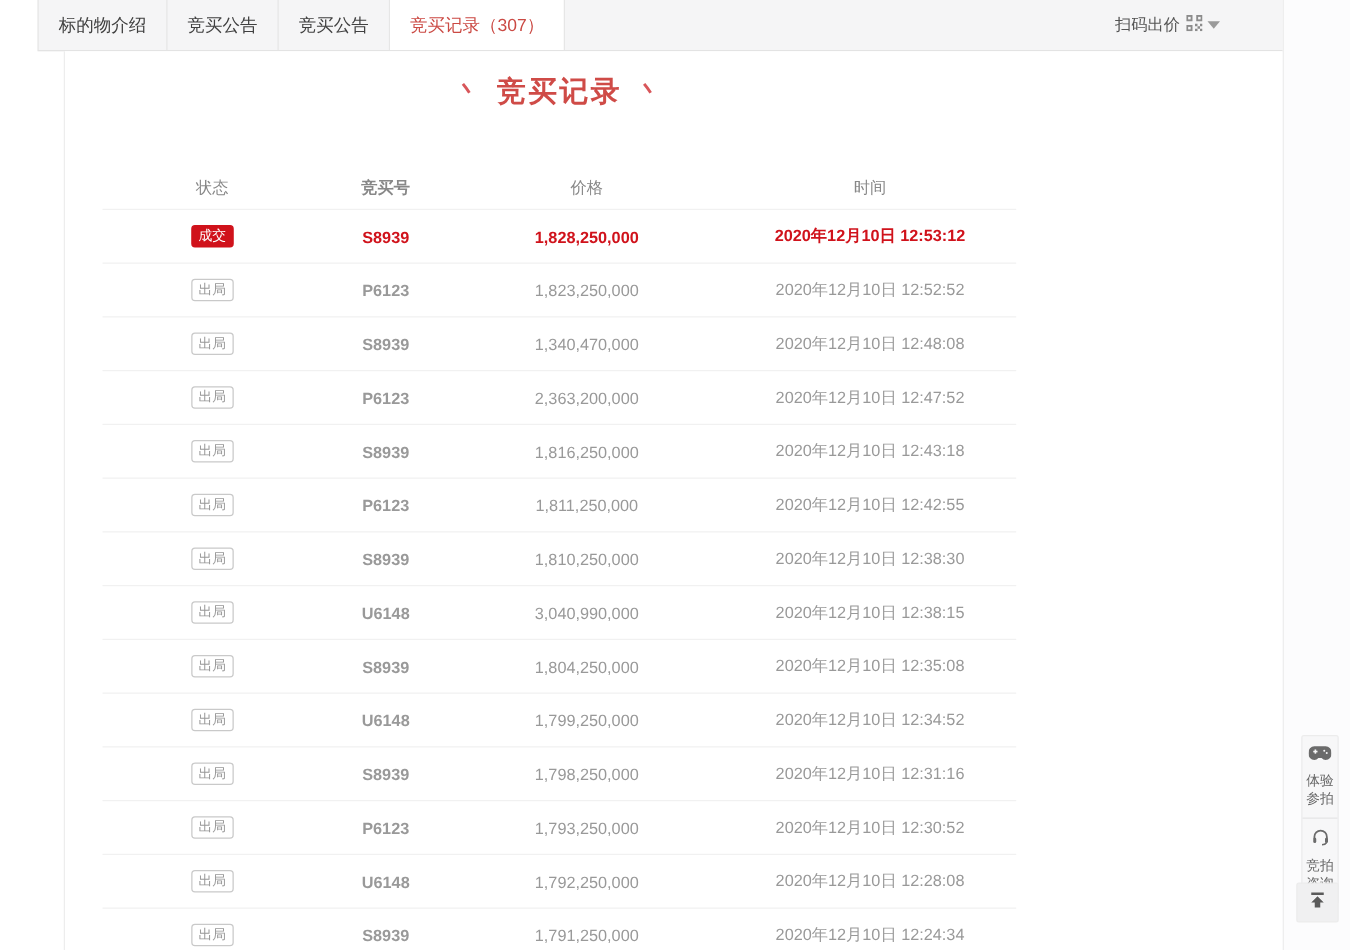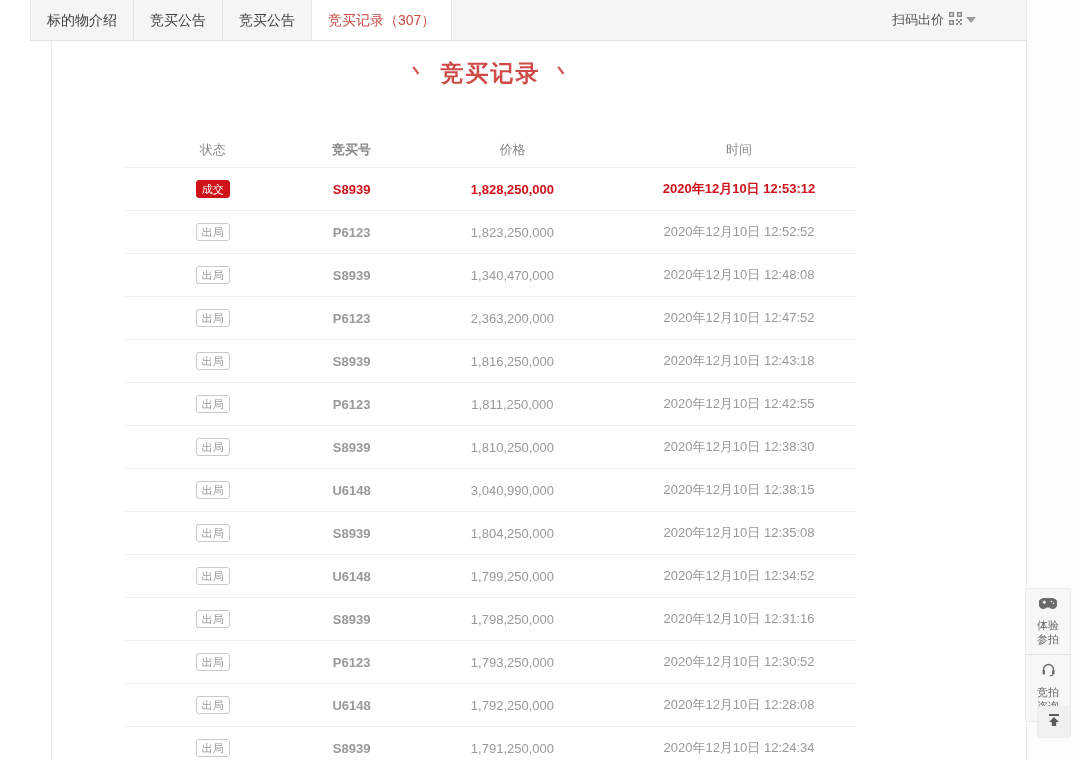--- a/index.html
+++ b/index.html
@@ -19,21 +19,21 @@
   .tab:nth-child(4) { border-right:1px solid #e6e6e6; }
   .tab.active { background:#fff; color:#cb4a44; }
   .scan-bid { margin-left:auto; margin-right:50px; display:flex; align-items:center;
     font-size:13px; color:#555; cursor:pointer; }
   .qr-icon { display:inline-block; margin:0 4px 0 5px; }
   .caret-down { width:0; height:0; border-left:5px solid transparent;
     border-right:5px solid transparent; border-top:6px solid #9a9a9a; display:inline-block; }
 
   
   .content { position:absolute; top:41px; left:51px; right:54px; bottom:0;
-    background:#fff; border-left:1px solid #ededed;padding-left:43px; }
+    background:#fff; border-left:1px solid #ededed; }
   .records-wrap { width:731px; margin-left:30px; }
   .page-title { margin-top:17px; text-align:center; color:#cf4b47;
     font-size:23px; font-weight:bold; letter-spacing:2px; }
   .title-decor { font-size:19px; font-weight:bold; color:#d8565a; margin:0 12px;
     position:relative; top:-2px; }
 
   
   .records-table { margin-top:43px; }
   .t-row { display:flex; align-items:center; height:43px; border-bottom:1px solid #f1f1f1;
     font-size:13px; color:#999; }
@@ -43,21 +43,21 @@
   .col-price  { width:30%; text-align:center; }
   .col-time   { width:32%; text-align:center; }
   .t-row.highlight { color:#d0121b; font-weight:bold; }
   .t-row.highlight .col-price, .t-row.highlight .col-time { color:#d0121b; }
   .badge { display:inline-block; font-size:11px; line-height:14px; padding:1px 5px;
     border-radius:3px; font-weight:normal; }
   .badge-deal { background:#d0121b; color:#fff; border:1px solid #d0121b; }
   .badge-out  { background:transparent; color:#999; border:1px solid #c9c9c9; }
 
   
-  .float-group { position:absolute; top:588px; right:9px; width:46px;
+  .float-group { position:absolute; top:588px; right:9px; width:30px;
     background:#f7f7f8; border:1px solid #ececec; border-radius:2px; }
   .float-item { padding:7px 0 8px 0; display:flex; flex-direction:column; align-items:center;
     cursor:pointer; }
   .float-item + .float-item { border-top:1px solid #e5e5e5; }
   .float-item .f-label { font-size:11px; line-height:14px; color:#666; text-align:center;
     margin-top:4px; }
   .back-top { position:absolute; top:706px; right:9px; width:34px; height:32px;
     background:#f0f0f1; border:1px solid #ececec; border-radius:2px;
     display:flex; align-items:center; justify-content:center; cursor:pointer; }
 </style>

